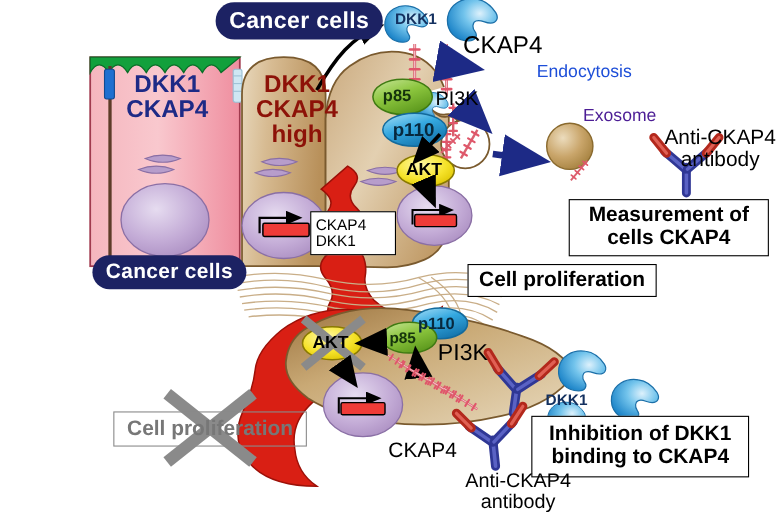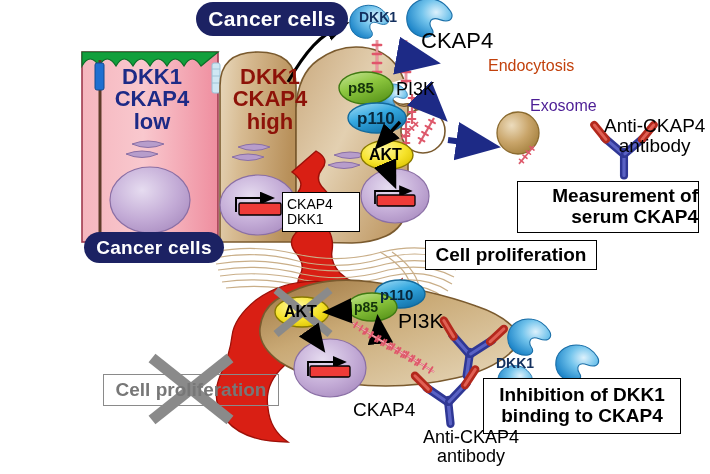--- a/index.html
+++ b/index.html
@@ -368,21 +368,20 @@
 <div class="pill" style="left:196px;top:2px;width:152px;height:34px;font-size:21px;">
   <span>Cancer cells</span>
 </div>
 <div class="pill" style="left:84px;top:232px;width:140px;height:31px;font-size:19px;">
   <span>Cancer cells</span>
 </div>
 
 <div class="celltag blue-tag" style="left:106px;top:66px;width:92px;font-size:22px;">
   <div>DKK1</div>
   <div>CKAP4</div>
-  <div>low</div>
 </div>
 
 <div class="celltag red-tag" style="left:224px;top:66px;width:92px;font-size:22px;">
   <div>DKK1</div>
   <div>CKAP4</div>
   <div>high</div>
 </div>
 
 <div class="boxlbl thin" style="left:282px;top:192px;width:72px;height:38px;font-size:14px;align-items:flex-start;padding-left:4px;">
   <div>CKAP4</div>
@@ -392,31 +391,31 @@
 <div class="lbl" style="left:359px;top:10px;font-size:14px;font-weight:bold;color:#13305f;">DKK1</div>
 
 <div class="lbl" style="left:421px;top:30px;font-size:22px;color:#000;">CKAP4</div>
 
 <div class="blobtxt" style="left:348px;top:80px;width:36px;font-size:15px;color:#15330c;">p85</div>
 <div class="blobtxt" style="left:357px;top:110px;width:42px;font-size:17px;color:#07283d;">p110</div>
 <div class="lbl" style="left:396px;top:80px;font-size:18px;color:#000;">PI3K</div>
 
 <div class="blobtxt" style="left:369px;top:147px;width:38px;font-size:16px;color:#000;">AKT</div>
 
-<div class="lbl" style="left:488px;top:58px;font-size:16px;color:#c2410c;">Endocytosis</div>
+<div class="lbl" style="left:488px;top:58px;font-size:16px;color:#1d4ed8;">Endocytosis</div>
 <div class="lbl" style="left:530px;top:98px;font-size:16px;color:#4c1d95;">Exosome</div>
 
 <div class="lbl" style="left:604px;top:116px;font-size:19px;color:#000;text-align:center;">
   <div>Anti-CKAP4</div>
   <div style="text-align:center;">antibody</div>
 </div>
 
-<div class="boxlbl" style="left:517px;top:181px;width:180px;height:50px;font-size:19px;align-items:flex-end;">
+<div class="boxlbl" style="left:517px;top:181px;width:180px;height:50px;font-size:19px;">
   <div>Measurement of</div>
-  <div>serum CKAP4</div>
+  <div>cells CKAP4</div>
 </div>
 
 <div class="boxlbl" style="left:425px;top:240px;width:170px;height:28px;font-size:19px;">
   <div>Cell proliferation</div>
 </div>
 
 <div class="boxlbl gray" style="left:103px;top:374px;width:174px;height:30px;font-size:19px;z-index:3;background:transparent;">
   <div>Cell proliferation</div>
 </div>
 

